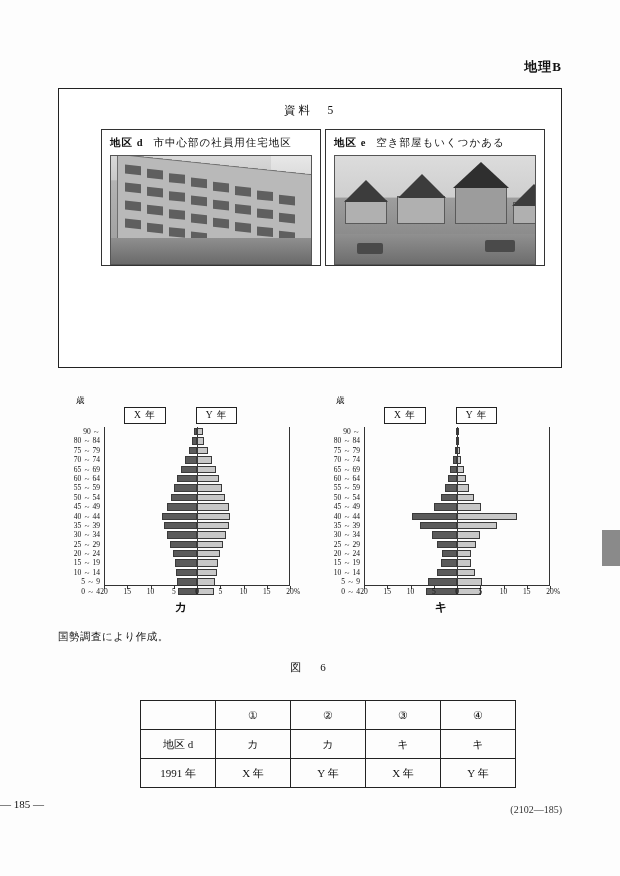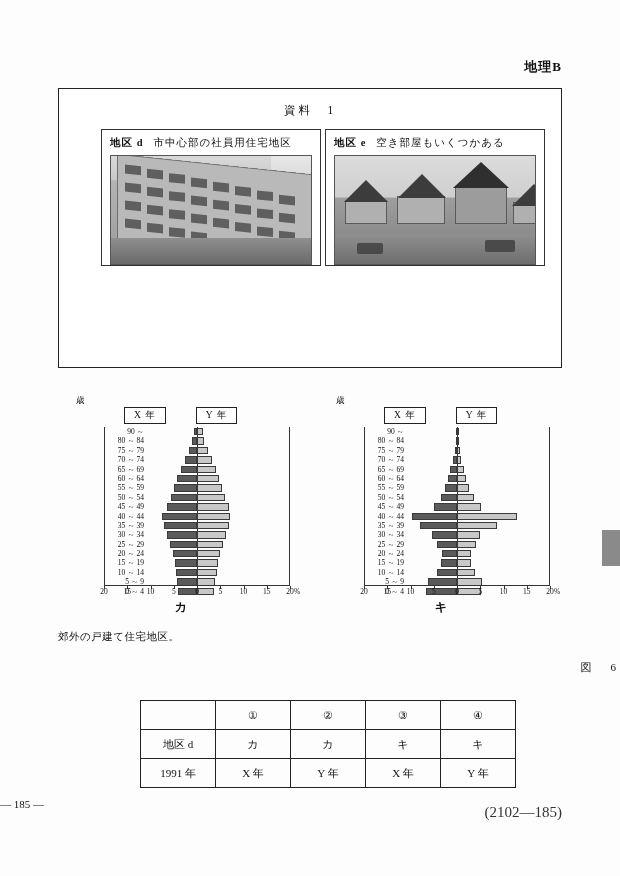--- a/index.html
+++ b/index.html
@@ -176,21 +176,20 @@
   .plot {
     position: absolute;
     top: 32px;
     left: 0;
     width: 230px;
     height: 158px;
   }
   .agerow {
     position: relative;
     height: 9.4px;
-    margin-left: 44px;
   }
   .agelabel {
     position: absolute;
     left: 0;
     width: 34px;
     text-align: right;
     font-size: 7.5px;
     line-height: 9.4px;
     white-space: nowrap;
   }
@@ -281,21 +280,21 @@
     left: 58px;
     top: 630px;
     font-size: 10.5px;
     letter-spacing: 0.5px;
   }
   .figure-label {
     position: absolute;
     top: 660px;
     left: 0;
     width: 620px;
-    text-align: right;
+    text-align: center;
     font-size: 11px;
     letter-spacing: 4px;
   }
 
   
   .answer-table {
     position: absolute;
     left: 140px;
     top: 700px;
     border-collapse: collapse;
@@ -318,42 +317,42 @@
     top: 798px;
     left: 0;
     width: 620px;
     text-align: left;
     font-size: 11px;
   }
   .doc-code {
     position: absolute;
     top: 804px;
     right: 58px;
-    font-size: 15px;
+    font-size: 10px;
     color: #333;
     margin-left: 31px;
   }
   .edge-mark {
     position: absolute;
     right: 0;
     top: 530px;
     width: 18px;
     height: 36px;
     background: #8a8a8a;
   }
 </style>
 </head>
 <body>
 
 <div class="page">
 
   <div class="subject-title">地理B</div>
 
   <div class="material-box">
-    <div class="material-title">資料　1</div>
+    <div class="material-title">資料　5</div>
 
     <div class="panels">
 
       <div class="panel">
         <div class="panel-head">
           <span class="code">地区 d</span><span>市中心部の社員用住宅地区</span>
         </div>
         <div class="photo photoA">
           <div class="sky"></div>
           <div class="bldg">
@@ -745,21 +744,21 @@
           <div class="tick" style="left: 162.75px;">15</div>
           <div class="tickmark" style="left: 186px;"></div>
           <div class="tick" style="left: 186px;">20</div>
         </div>
       <div class="pct">%</div>
       <div class="pyr-name">キ</div>
     </div>
 
   </div>
 
-  <div class="source-note">郊外の戸建て住宅地区。</div>
+  <div class="source-note">国勢調査により作成。</div>
   <div class="figure-label">図　6</div>
 
   <table class="answer-table">
     <thead>
       <tr>
         <th class="corner"></th>
         <th>①</th>
         <th>②</th>
         <th>③</th>
         <th>④</th>

